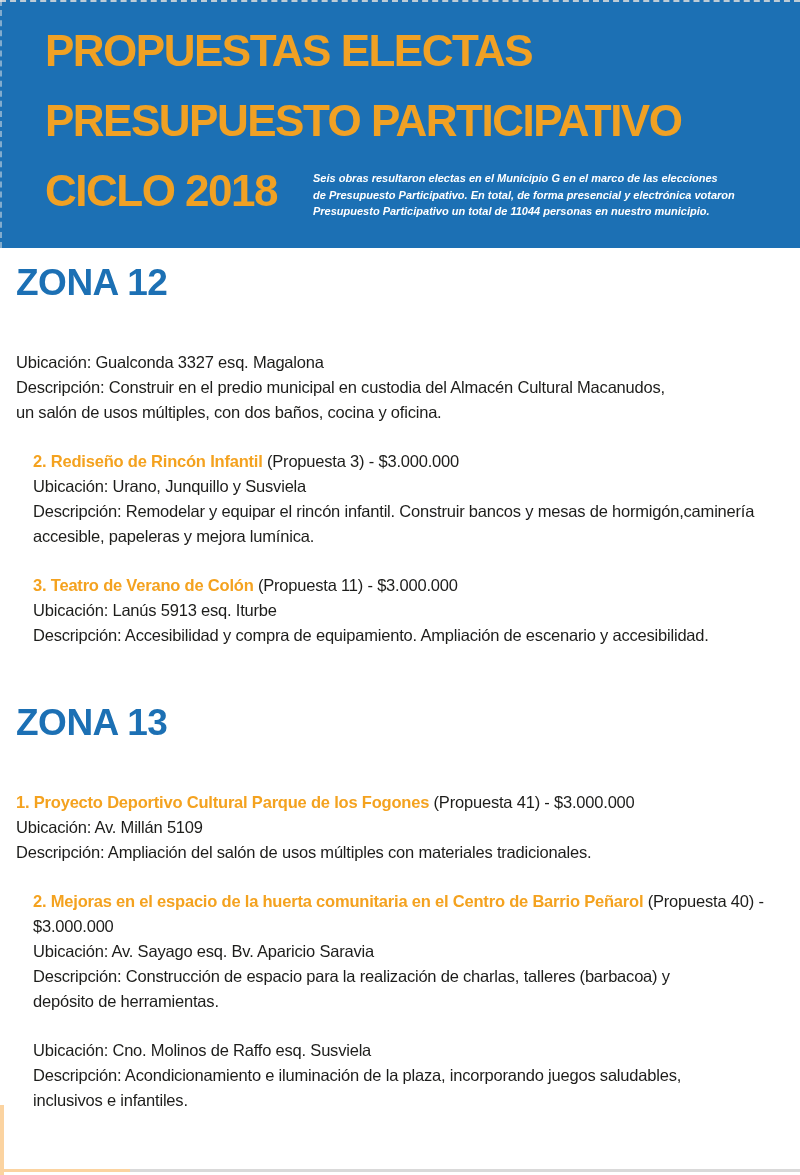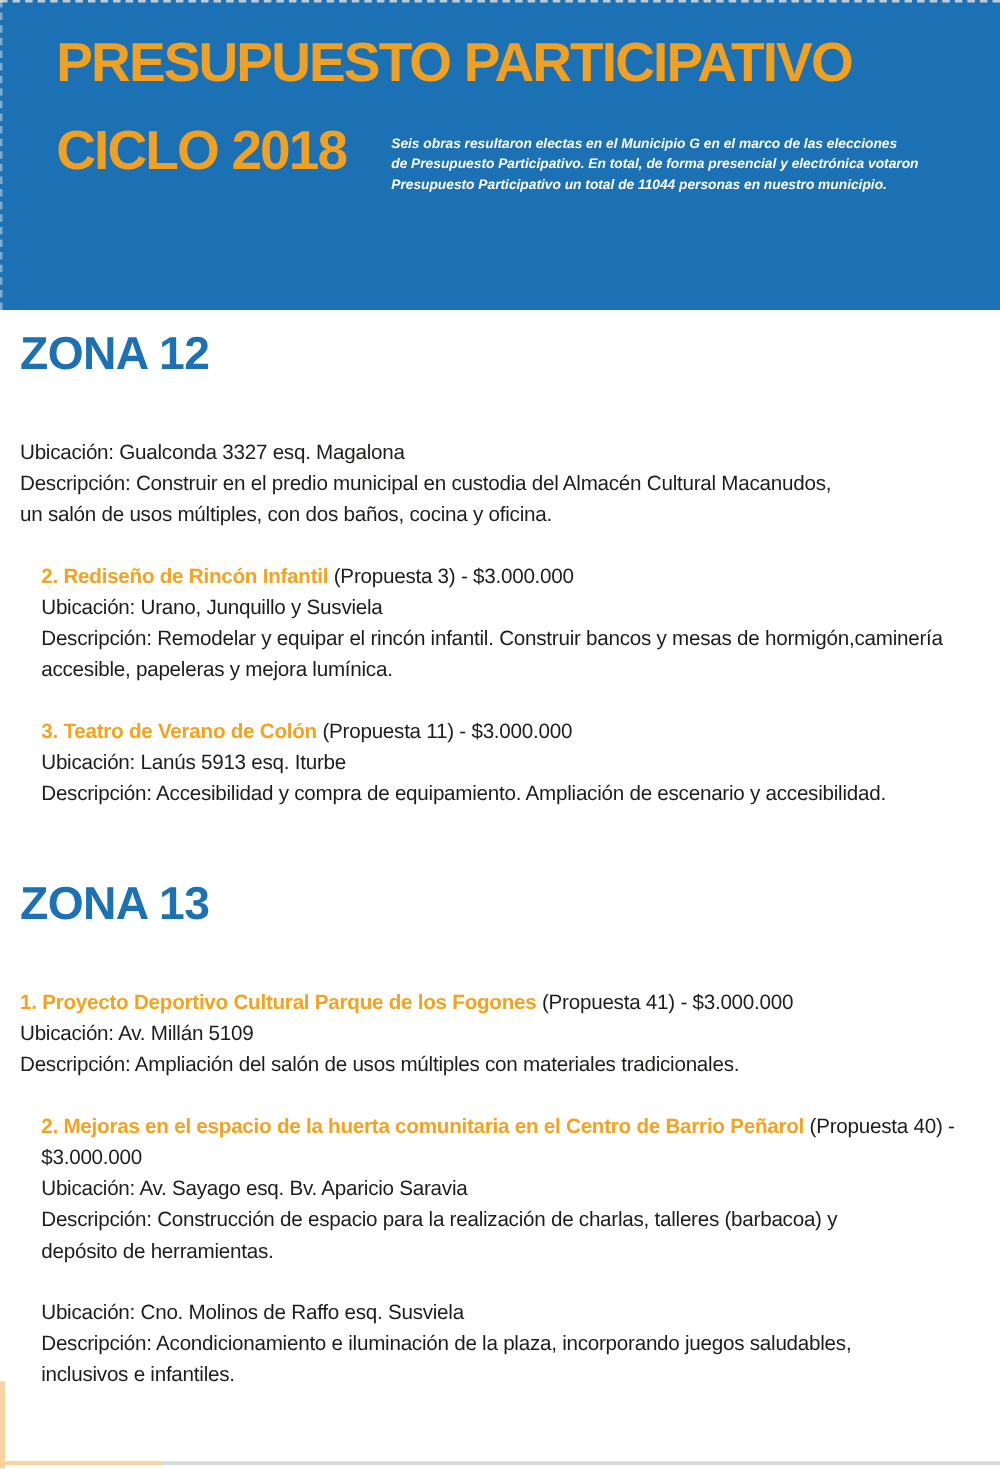--- a/index.html
+++ b/index.html
@@ -29,21 +29,21 @@
     border-left: 2px dashed rgba(230,230,230,0.5);
   }
   .title-line {
     color: #f0a124;
     font-weight: bold;
     font-size: 44px;
     line-height: 70px;
     letter-spacing: -1.5px;
     white-space: nowrap;
   }
-  .header-bottom { display: flex; align-items: flex-end; }
+  .header-bottom { display: flex; align-items: flex-start; }
   .subtitle {
     color: #ffffff;
     font-size: 11px;
     font-weight: bold;
     line-height: 16.5px;
     white-space: pre-line;
     margin: 14px 0 0 36px;
     width: 470px;
     font-style: italic;
   }
@@ -89,20 +89,21 @@
     background: #fbd3a0;
   }
 </style>
 </head>
 <body>
 
 <header class="header">
   <div class="top-edge"></div>
   <div class="left-edge"></div>
 
+  <div class="title-line">PROPUESTAS ELECTAS</div>
   <div class="title-line">PRESUPUESTO PARTICIPATIVO</div>
 
   <div class="header-bottom">
     <div class="title-line">CICLO 2018</div>
     <div class="subtitle">Seis obras resultaron electas en el Municipio G en el marco de las elecciones
 de Presupuesto Participativo. En total, de forma presencial y electrónica votaron
 Presupuesto Participativo un total de 11044 personas en nuestro municipio.</div>
   </div>
 </header>
 

